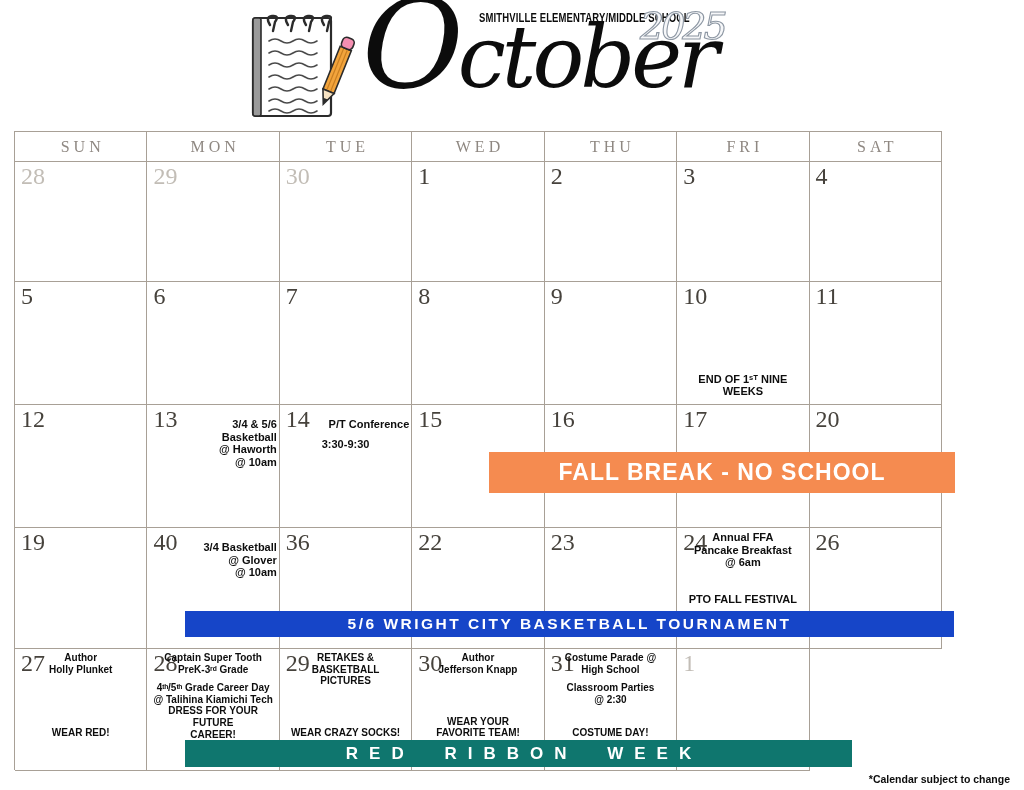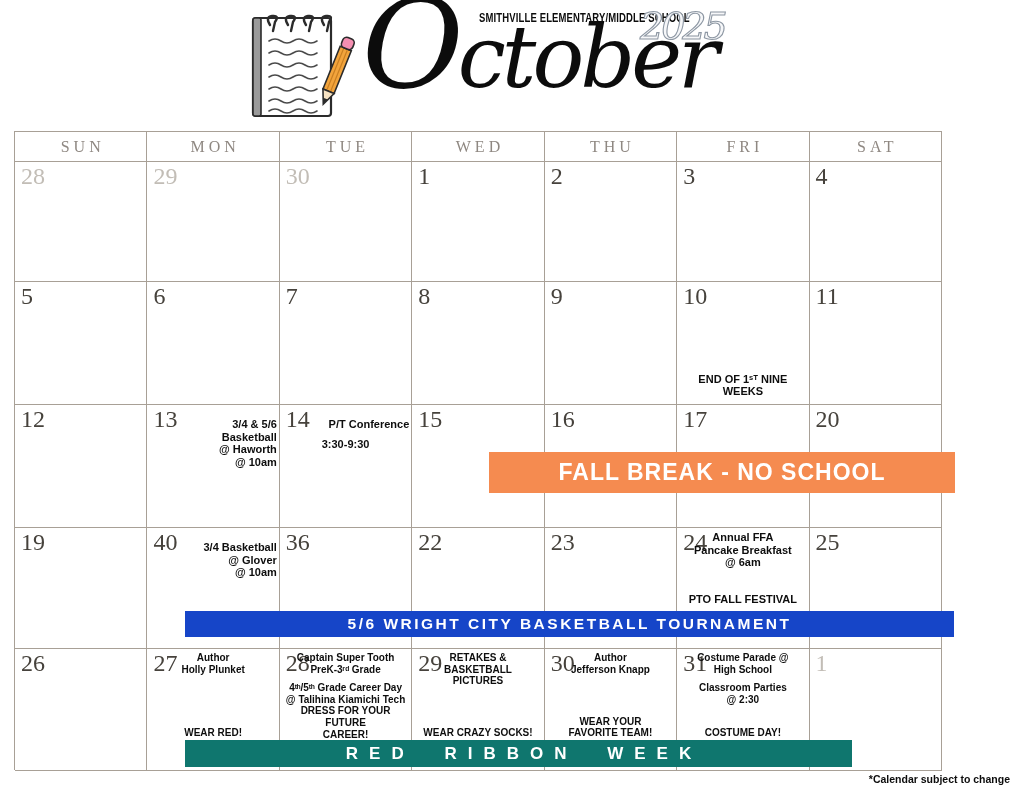--- a/index.html
+++ b/index.html
@@ -236,23 +236,20 @@
       </div>
       <div class="cell wk4">
         <div class="num">24</div>
         <div class="evts">
           <div class="evt pos-top">Annual FFA
 Pancake Breakfast
 @ 6am</div>
           <div class="evt pos-bottom">PTO FALL FESTIVAL</div>
         </div>
       </div>
-      <div class="cell wk4">
-        <div class="num">25</div>
-      </div>
       <div class="cell wk5">
         <div class="num">26</div>
       </div>
       <div class="cell wk5">
         <div class="num">27</div>
         <div class="evts">
           <div class="evt pos-top">Author
 Holly Plunket</div>
           <div class="evt pos-bottom">WEAR RED!</div>
         </div>

